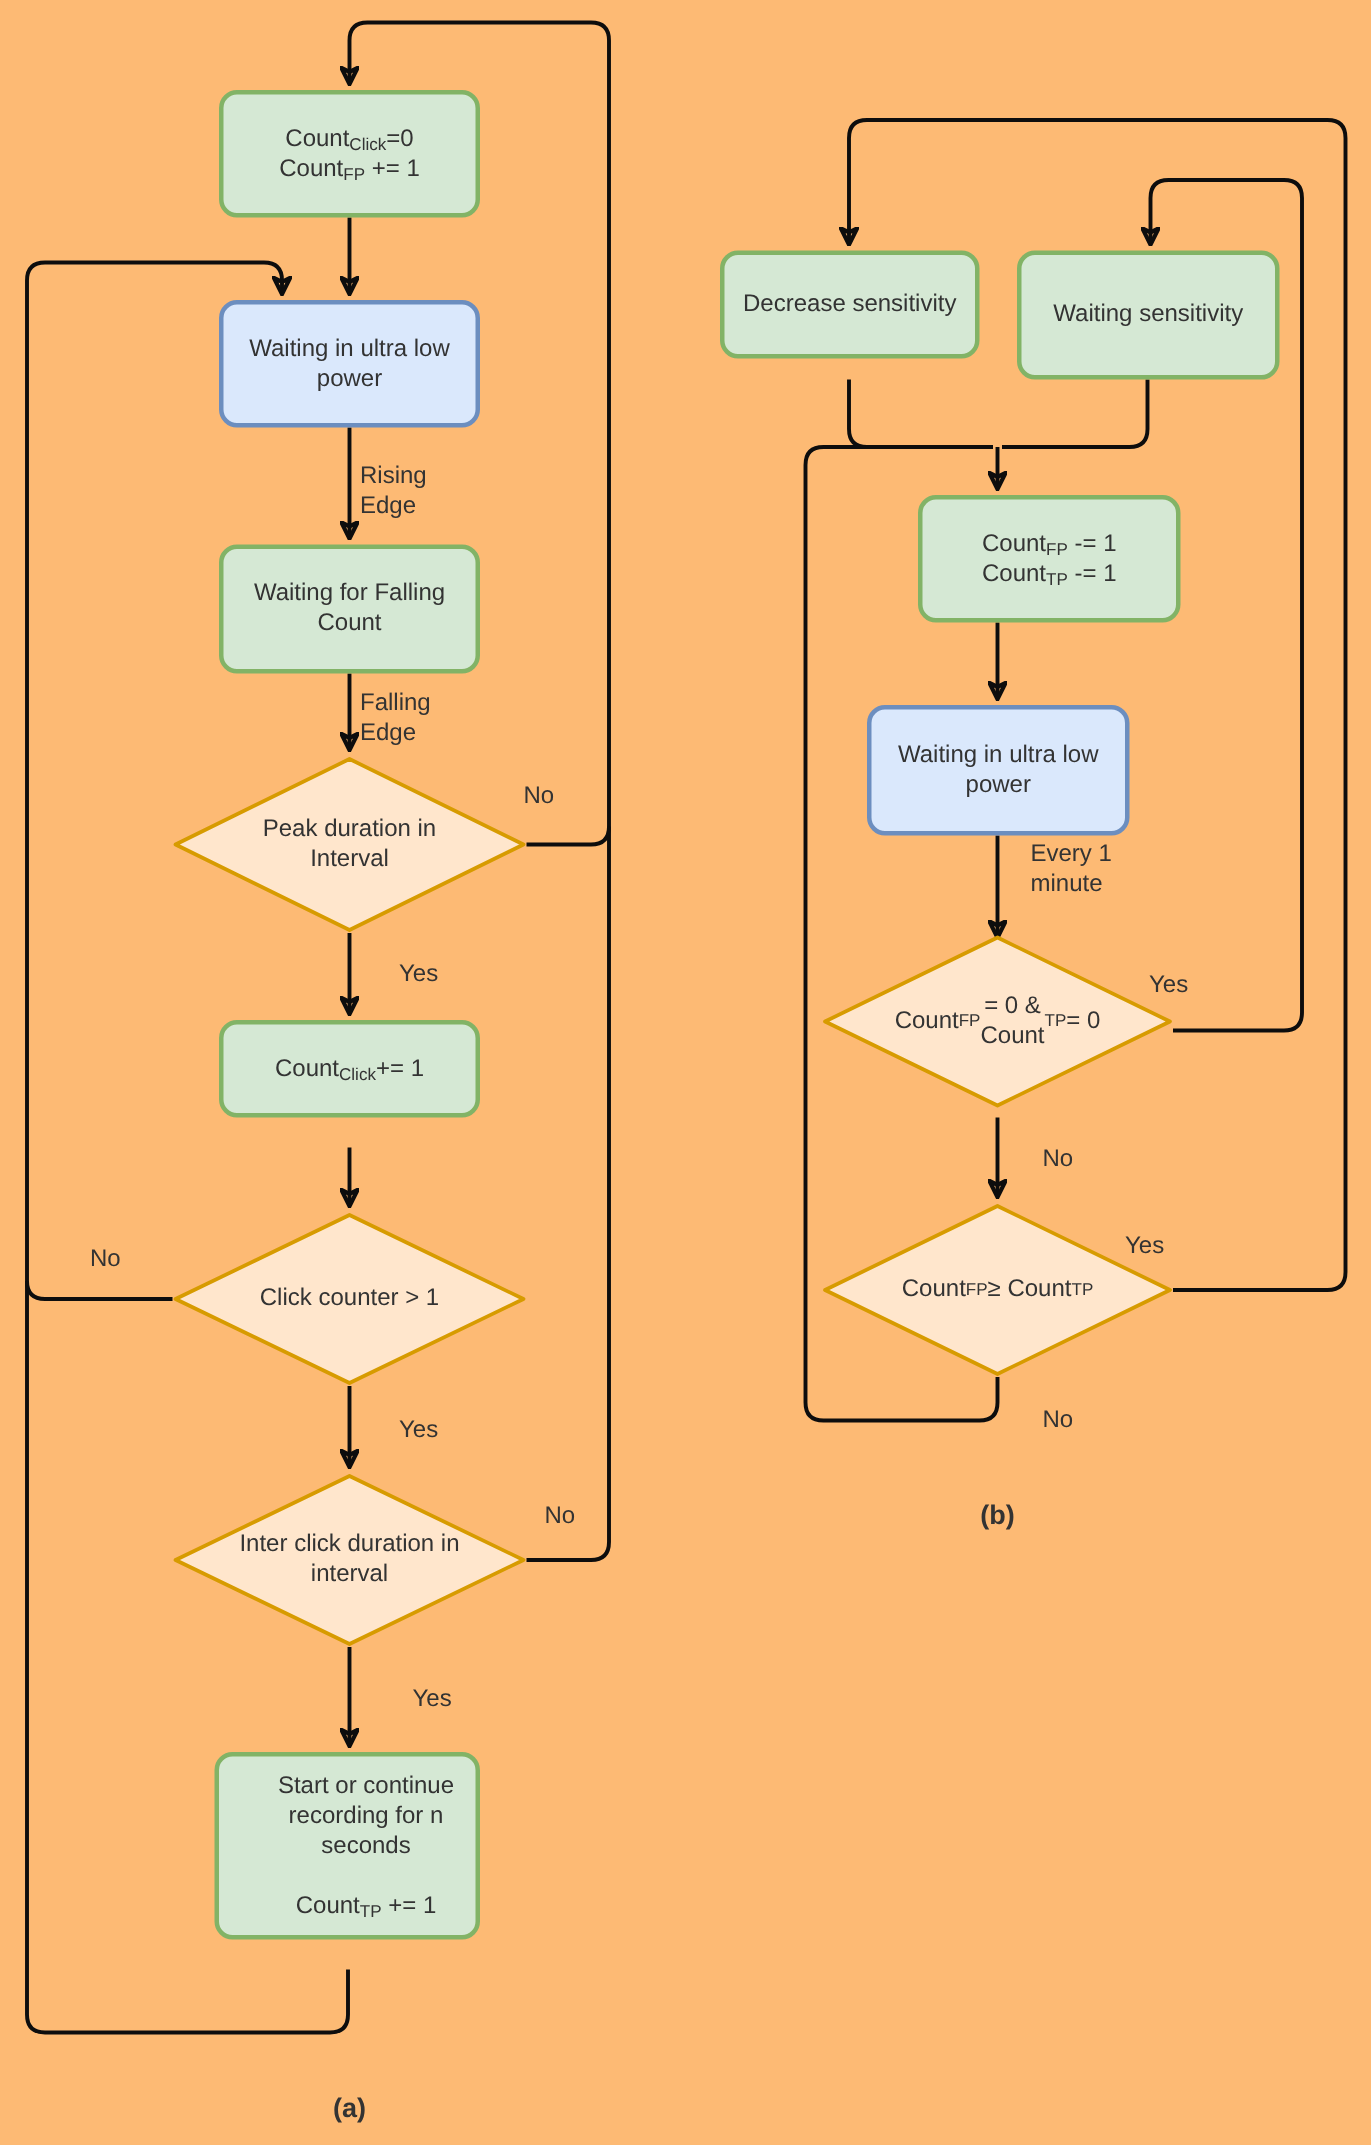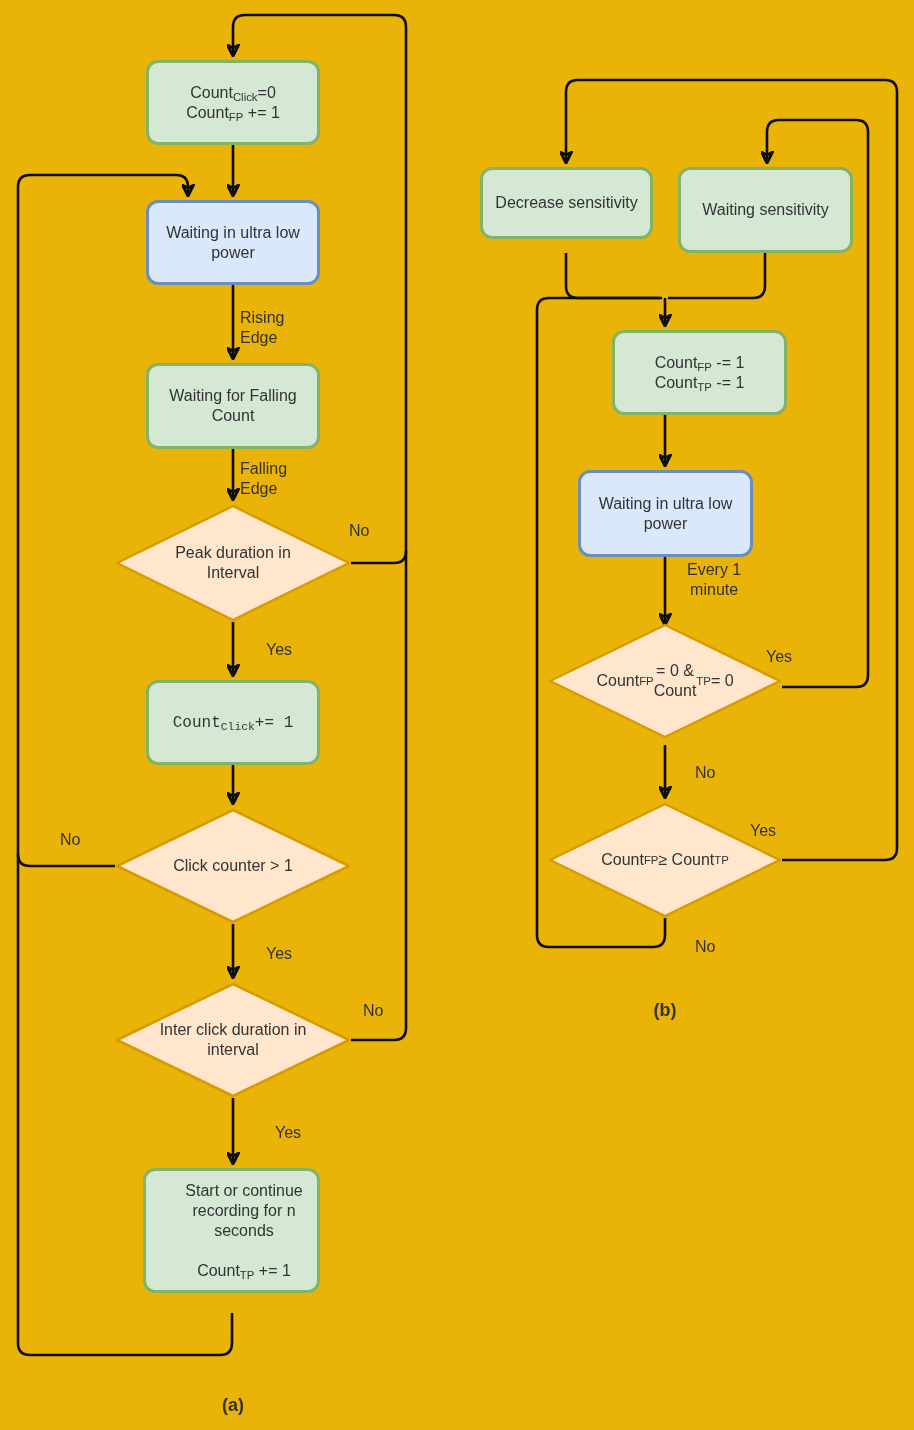--- a/index.html
+++ b/index.html
@@ -2,21 +2,21 @@
 <html style="--green-fill: #d5e8d4; --green-stroke: #82b366; --blue-fill: #dae8fc; --blue-stroke: #6c8ebf; --orange-fill: #ffe6cc; --orange-stroke: #d79b00; --edge: #0d0d0d; --text: #333333;"><head>
 <meta charset="utf-8">
 <style>
   * { margin:0; padding:0; box-sizing:border-box; }
   html,body { background:#ffffff; }
   body {
     width:914px; height:1430px;
     font-family:"Liberation Sans", sans-serif;
     color:var(--text,#333333);
   }
-  .canvas { position:relative; width:914px; height:1430px; background:#eab308; overflow:hidden; }
+  .canvas { position:relative; width:914px; height:1430px; background:#fdba74; overflow:hidden; }
   .edges { position:absolute; left:0; top:0; z-index:1; }
   .edges path { fill:none; stroke:var(--edge,#0d0d0d); stroke-width:2.6; }
   .node {
     position:absolute; z-index:2;
     display:flex; align-items:center; justify-content:center;
     text-align:center; font-size:16px; line-height:20px;
     border:3px solid; border-radius:12px; padding:2px 6px;
   }
   .node.green { background:var(--green-fill,#d5e8d4); border-color:var(--green-stroke,#82b366); }
   .node.blue  { background:var(--blue-fill,#dae8fc);  border-color:var(--blue-stroke,#6c8ebf); }
@@ -79,21 +79,21 @@
     <span>Waiting for Falling Count</span>
   </div>
 
   <div class="diamond" style="left:115px; top:504px; width:236px; height:118px;">
     <svg width="236" height="118">
       <polygon points="118,2 234,59 118,116 2,59" fill="var(--orange-fill,#ffe6cc)" stroke="var(--orange-stroke,#d79b00)" stroke-width="2.5" stroke-linejoin="round"></polygon>
     </svg>
     <span class="dtext">Peak duration in Interval</span>
   </div>
 
-  <div class="node green" style="left:146px; top:680px; width:174px; height:85px;font-family:Liberation Mono, monospace;">
+  <div class="node green" style="left:146px; top:680px; width:174px; height:65px;">
     <span>Count<sub>Click</sub>+= 1</span>
   </div>
 
   <div class="diamond" style="left:115px; top:808px; width:236px; height:116px;">
     <svg width="236" height="116">
       <polygon points="118,2 234,58 118,114 2,58" fill="var(--orange-fill,#ffe6cc)" stroke="var(--orange-stroke,#d79b00)" stroke-width="2.5" stroke-linejoin="round"></polygon>
     </svg>
     <span class="dtext">Click counter &gt; 1</span>
   </div>
 
@@ -141,20 +141,20 @@
     <span class="dtext">Count<sub>FP</sub> = 0 &amp;<br>Count<sub>TP</sub> = 0</span>
   </div>
 
   <div class="diamond" style="left:548px; top:802px; width:234px; height:116px;">
     <svg width="234" height="116">
       <polygon points="117,2 232,58 117,114 2,58" fill="var(--orange-fill,#ffe6cc)" stroke="var(--orange-stroke,#d79b00)" stroke-width="2.5" stroke-linejoin="round"></polygon>
     </svg>
     <span class="dtext" style="padding:0 24px;">Count<sub>FP</sub> ≥ Count<sub>TP</sub></span>
   </div>
 
-  <div class="elabel left-align" style="left:687px; top:560px;text-align:center;">Every 1<br>minute</div>
+  <div class="elabel left-align" style="left:687px; top:560px;">Every 1<br>minute</div>
   <div class="elabel" style="left:766px; top:647px;">Yes</div>
   <div class="elabel" style="left:695px; top:763px;">No</div>
   <div class="elabel" style="left:750px; top:821px;">Yes</div>
   <div class="elabel" style="left:695px; top:937px;">No</div>
   <div class="caption" style="left:625px; top:1000px; width:80px;">(b)</div>
 
 </div>
 
 </body></html>

